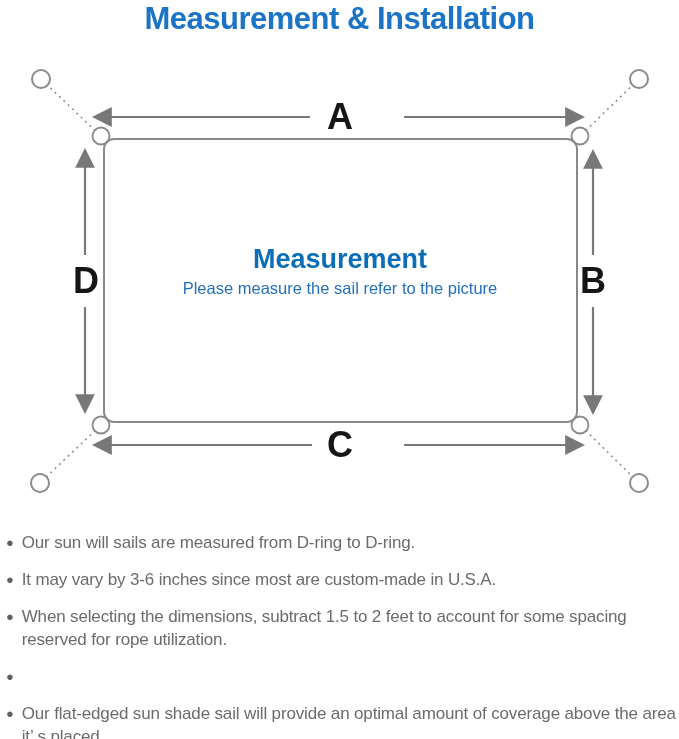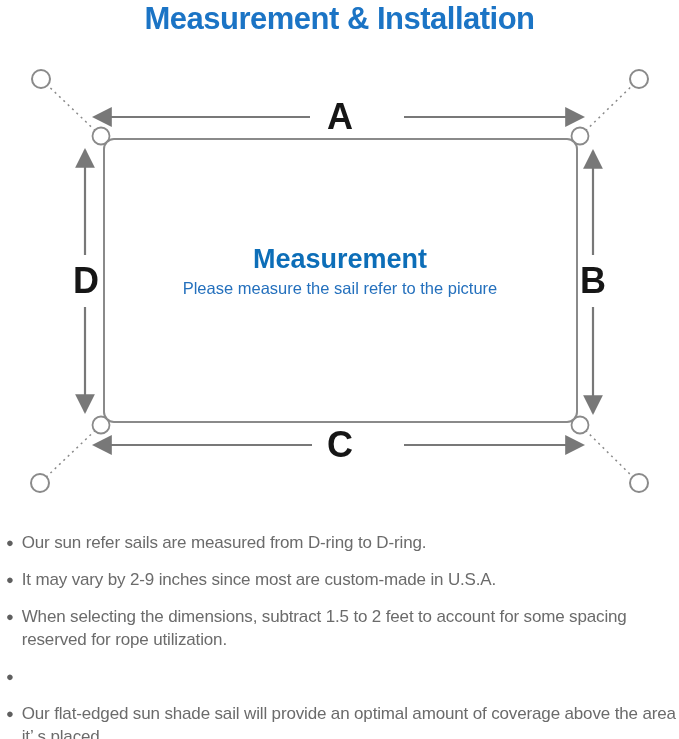--- a/index.html
+++ b/index.html
@@ -76,25 +76,25 @@
   <text class="dim-label" x="340" y="402">C</text>
   <text class="dim-label" x="86" y="238">D</text>
 
   <text class="center-heading" x="340" y="213">Measurement</text>
   <text class="center-subtitle" x="340" y="239">Please measure the sail refer to the picture</text>
 </svg>
 
 <ul class="notes">
   <li>
     <span class="dot">●</span>
-    <span>Our sun refer sails are measured from D-ring to D-ring.</span>
+    <span>Our sun will sails are measured from D-ring to D-ring.</span>
   </li>
   <li>
     <span class="dot">●</span>
-    <span>It may vary by 2-9 inches since most are custom-made in U.S.A.</span>
+    <span>It may vary by 3-6 inches since most are custom-made in U.S.A.</span>
   </li>
   <li>
     <span class="dot">●</span>
     <span>When selecting the dimensions, subtract 1.5 to 2 feet to account for some spacing reserved for rope utilization.</span>
   </li>
   <li>
     <span class="dot">●</span>
   </li>
   <li>
     <span class="dot">●</span>

